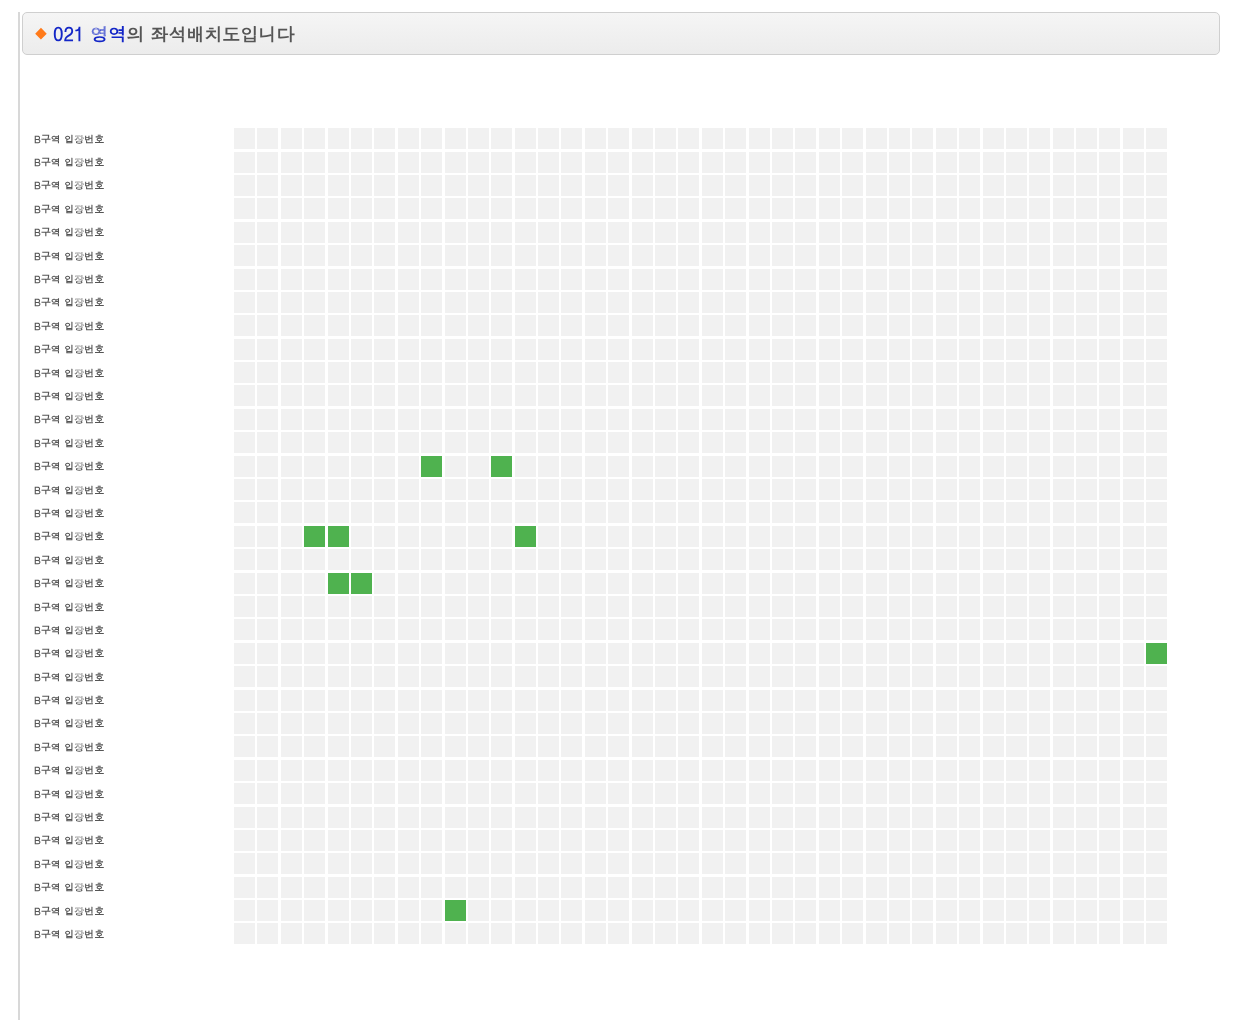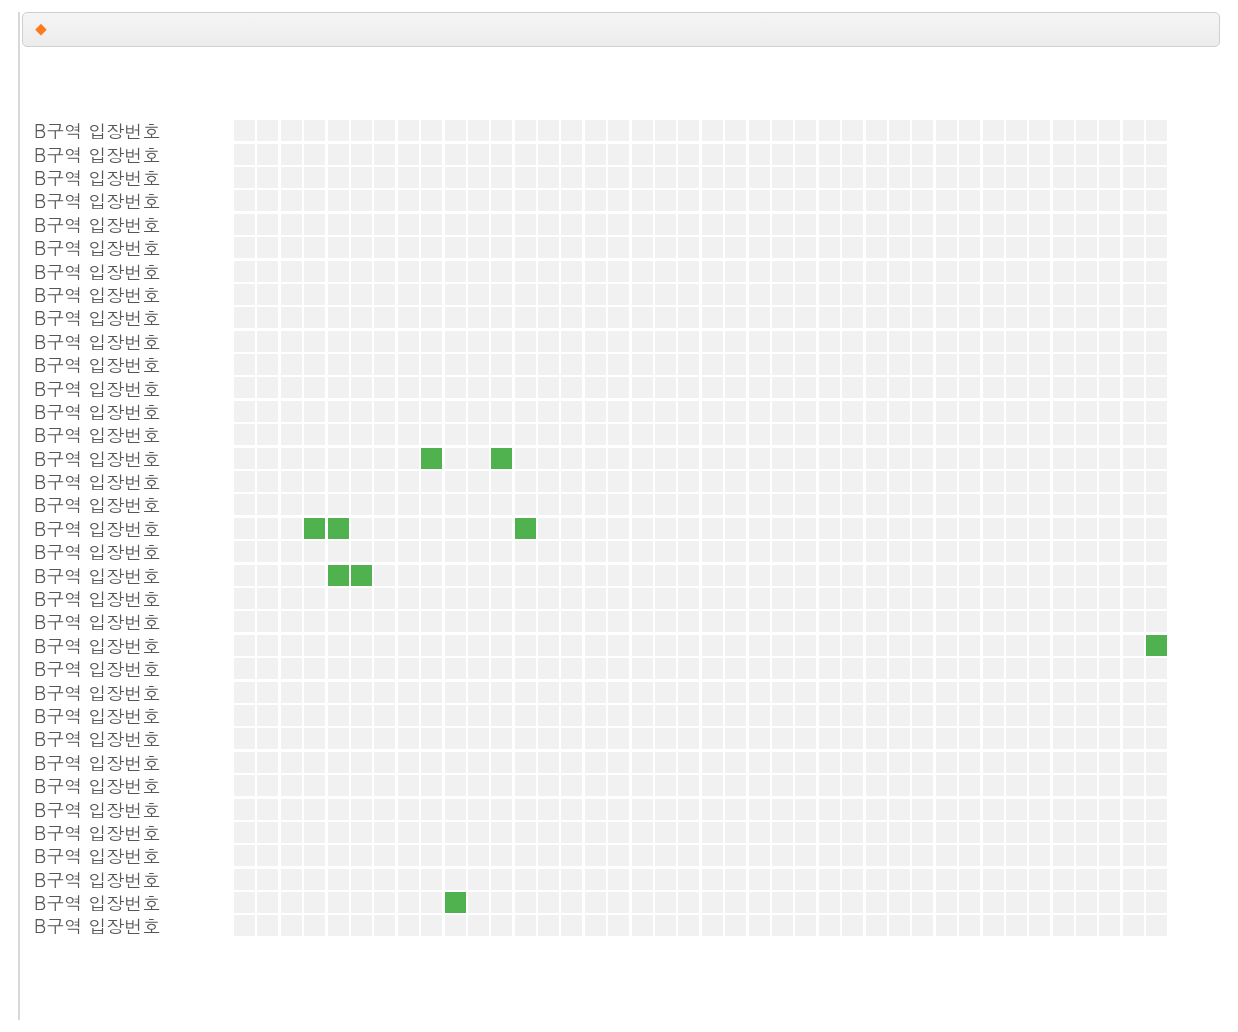--- a/index.html
+++ b/index.html
@@ -40,22 +40,22 @@
       padding: 72px 14px 0 14px;
     }
     .row {
       display: flex;
       align-items: center;
       height: 23.4px;
       gap: 0;
     }
     .row-label {
       width: 200px;
-      font-size: 18px;
-      font-weight: 400;
+      font-size: 10px;
+      font-weight: 700;
       color: #555;
       white-space: nowrap;
     }
     .seats {
       display: flex;
       gap: 2.4px;
     }
     .seat {
       width: 21px;
       height: 21px;
@@ -66,20 +66,23 @@
     .seat.available {
       background: #4fb24f;
     }
   </style>
 </head>
 <body>
 
 <div class="outer">
   <div class="title-bar">
     <span class="diamond">◆</span>
+    <span>
+      <span class="code">021</span><span class="code"> 영역</span><span class="rest">의 좌석배치도입니다</span>
+    </span>
   </div>
 
   <div class="content" id="seat-map">
 
   <div class="row">
         <div class="row-label">B구역 입장번호</div>
         <div class="seats">
           <span class="seat"></span>
           <span class="seat"></span>
           <span class="seat"></span>

